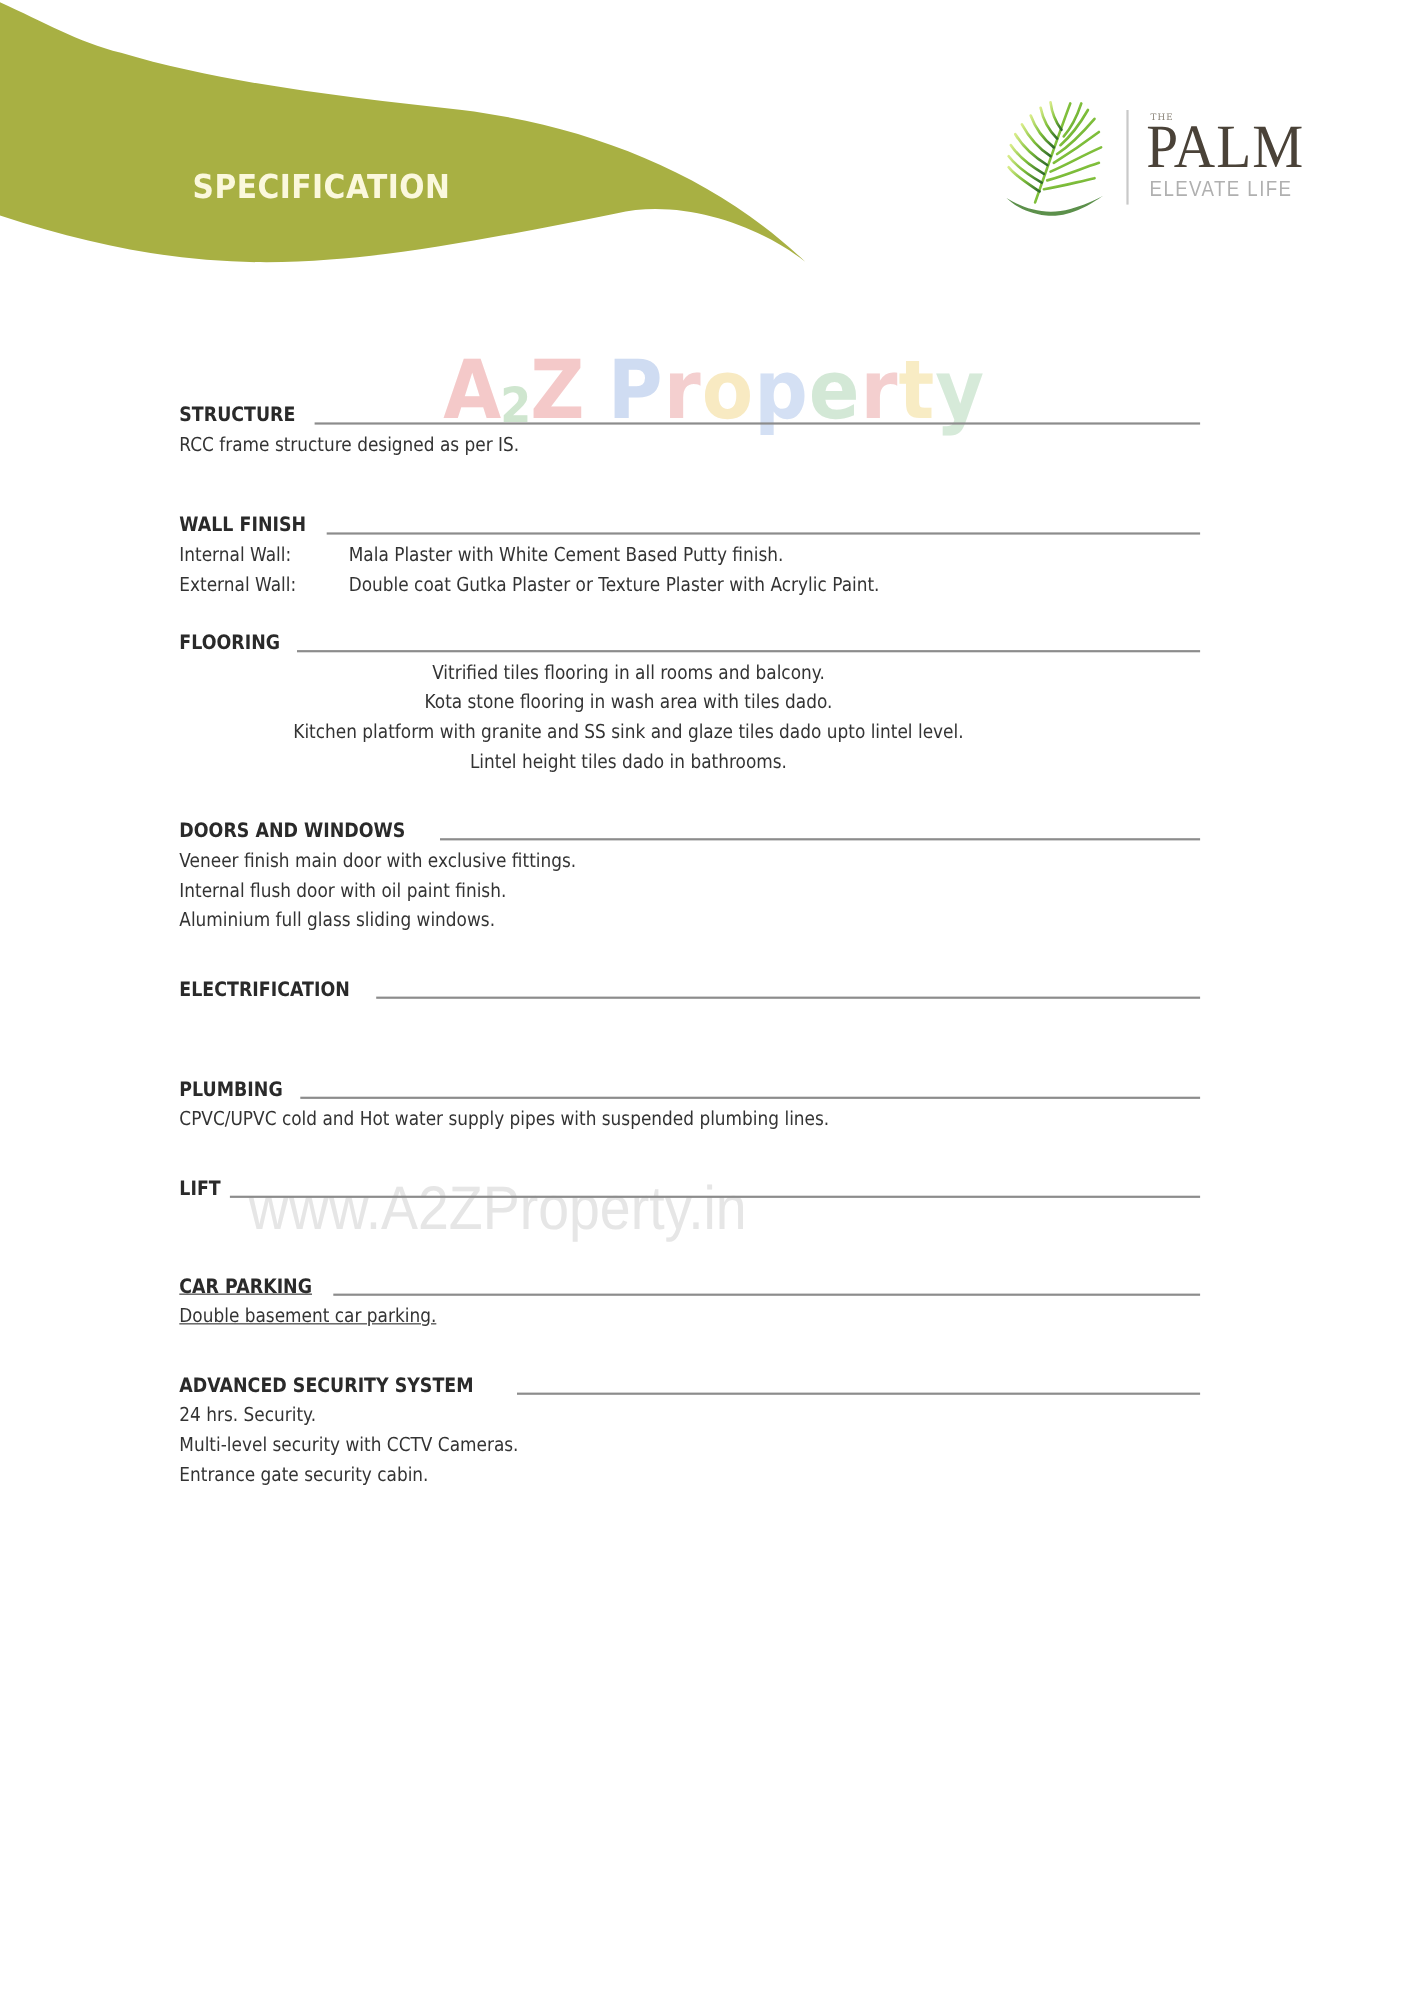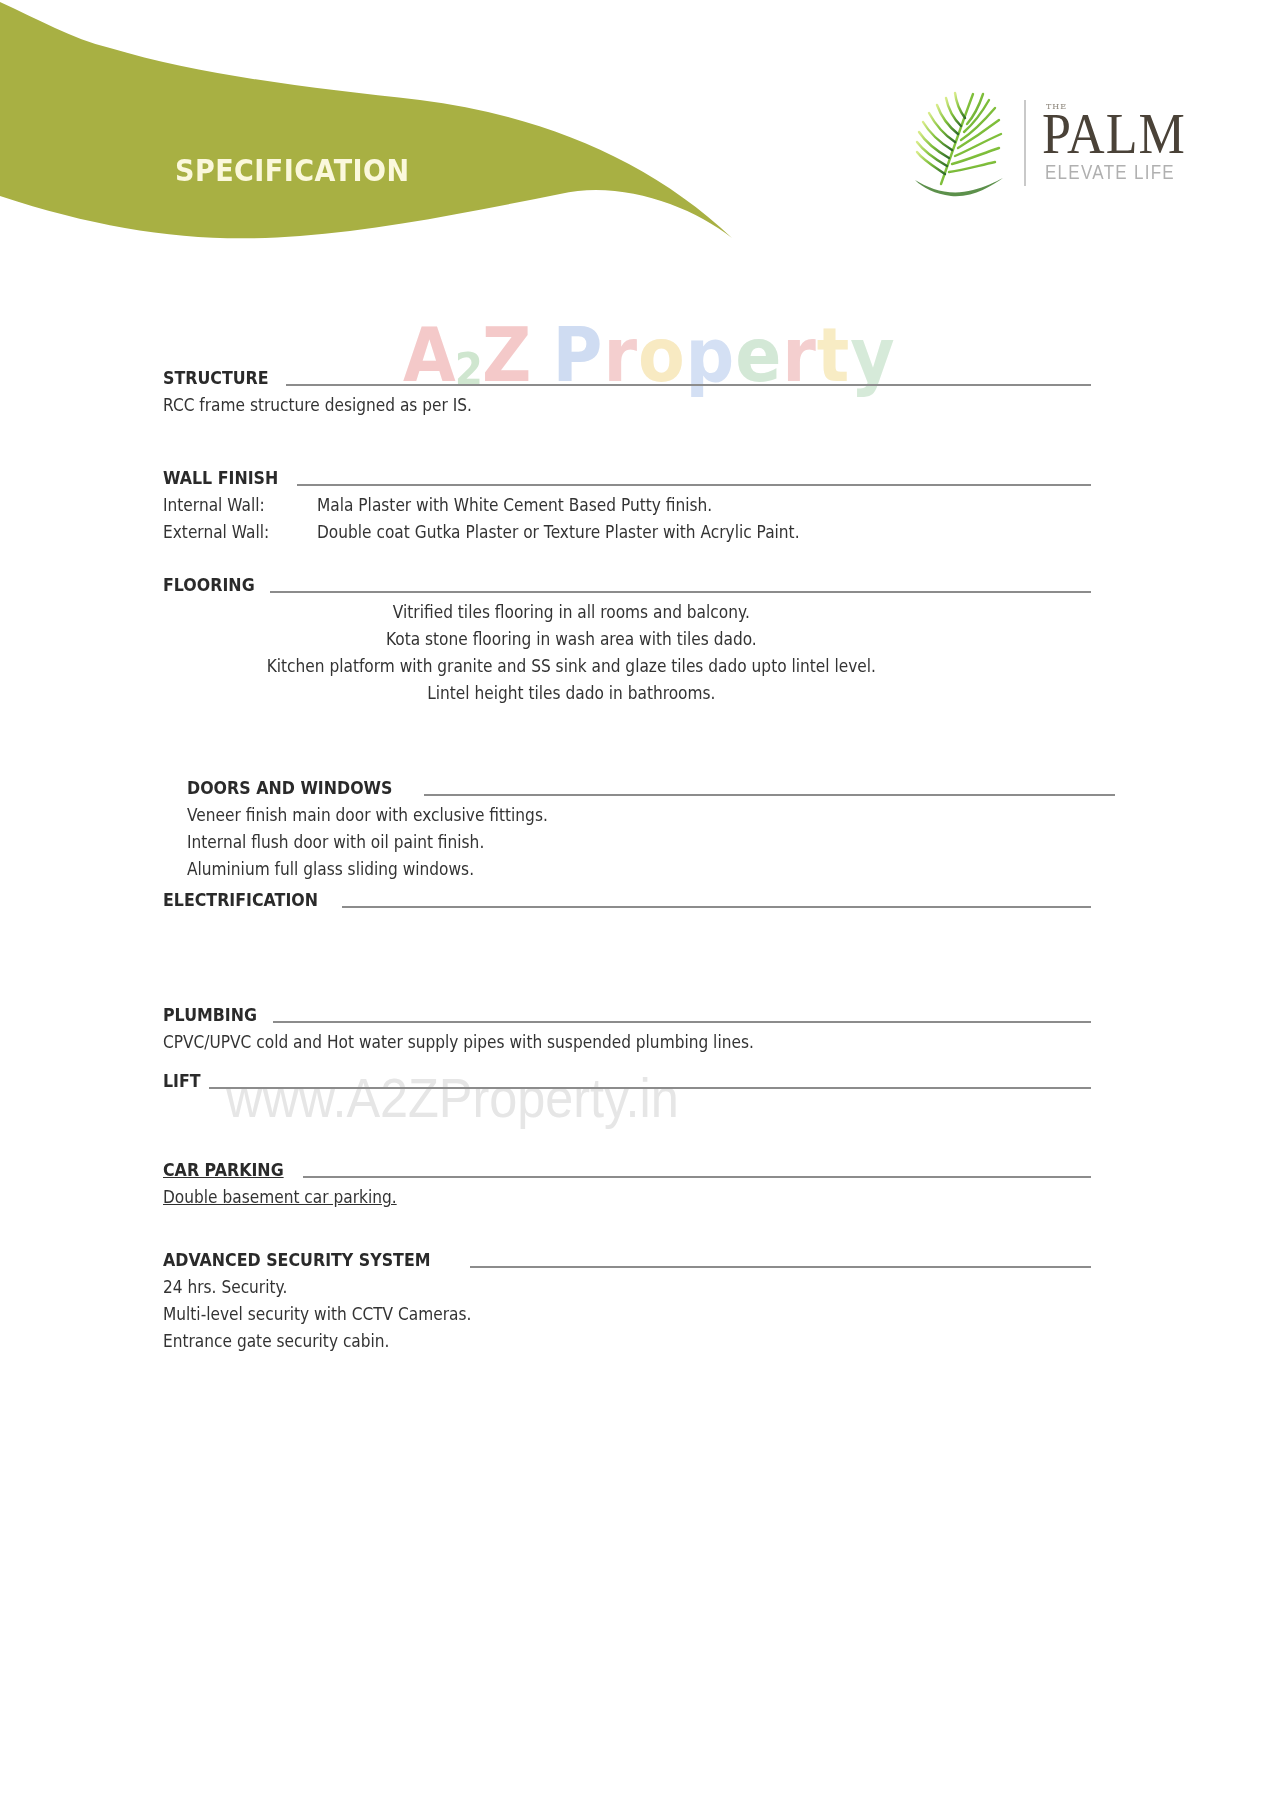--- a/index.html
+++ b/index.html
@@ -175,40 +175,40 @@
     <span class="sec-rule"></span>
   </div>
   <div class="sec-body">
     <div class="line">Vitrified tiles flooring in all rooms and balcony.</div>
     <div class="line">Kota stone flooring in wash area with tiles dado.</div>
     <div class="line">Kitchen platform with granite and SS sink and glaze tiles dado upto lintel level.</div>
     <div class="line">Lintel height tiles dado in bathrooms.</div>
   </div>
 </div>
 
-<div class="section" style="top:778px;margin-left:24px;">
+<div class="section" style="top:746px;">
   <div class="sec-head">
     <span class="sec-title">DOORS AND WINDOWS</span>
     <span class="sec-rule"></span>
   </div>
   <div class="sec-body">
     <div class="line">Veneer finish main door with exclusive fittings.</div>
     <div class="line">Internal flush door with oil paint finish.</div>
     <div class="line">Aluminium full glass sliding windows.</div>
   </div>
 </div>
 
 <div class="section" style="top:890px;">
   <div class="sec-head">
     <span class="sec-title">ELECTRIFICATION</span>
     <span class="sec-rule"></span>
   </div>
 </div>
 
-<div class="section" style="top:981px;margin-top:24px;">
+<div class="section" style="top:981px;">
   <div class="sec-head">
     <span class="sec-title">PLUMBING</span>
     <span class="sec-rule"></span>
   </div>
   <div class="sec-body">
     <div class="line">CPVC/UPVC cold and Hot water supply pipes with suspended plumbing lines.</div>
   </div>
 </div>
 
 <div class="wm-url">www.A2ZProperty.in</div>

